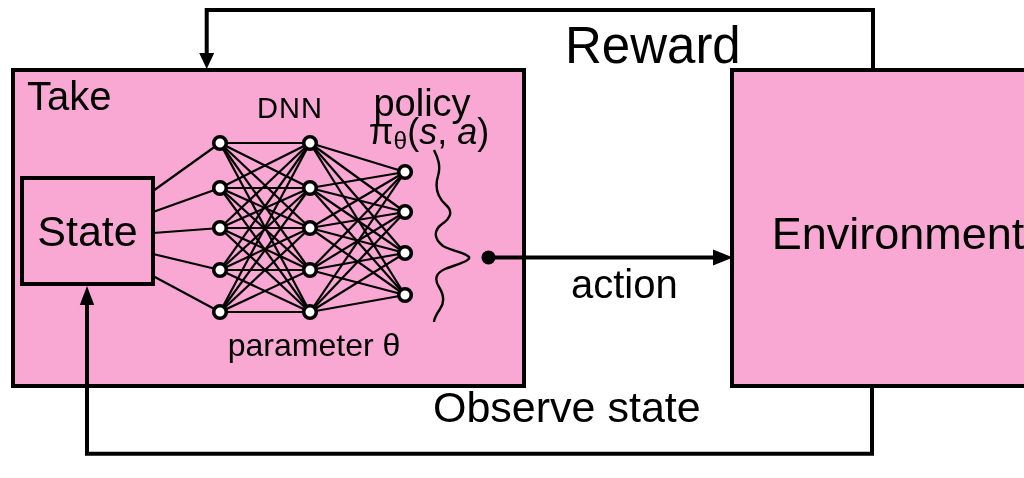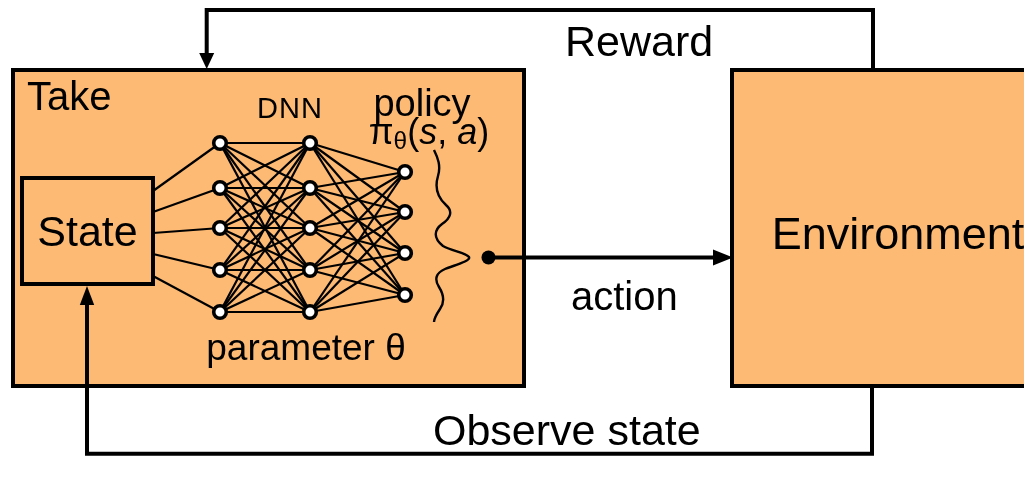--- a/index.html
+++ b/index.html
@@ -1,41 +1,41 @@
 <!DOCTYPE html>
 <html><head>
 <meta charset="utf-8">
 <style>
   html,body{margin:0;padding:0;background:#ffffff;}
   #stage{
     position:relative;width:1024px;height:478px;background:#ffffff;
     font-family:"Liberation Sans","DejaVu Sans",sans-serif;color:#000;
     overflow:hidden;
   }
-  .box{position:absolute;border:4px solid #000;background:#fdba74;box-sizing:border-box;z-index:1;}
+  .box{position:absolute;border:4px solid #000;background:#f9a8d4;box-sizing:border-box;z-index:1;}
   #svg-layer{position:absolute;left:0;top:0;z-index:2;pointer-events:none;}
   .lbl{position:absolute;z-index:3;line-height:1;white-space:nowrap;color:#000;}
   .ctr{text-align:center;}
   .flexbox{display:flex;align-items:center;justify-content:center;}
   #agent-box{left:11px;top:68px;width:515px;height:320px;}
   #state-box{left:20px;top:176px;width:135px;height:110px;z-index:1;}
   #env-box{left:730px;top:68px;width:336px;height:320px;padding-top:10px;}
   #agent-label{left:27px;top:76px;font-size:40px;}
   #state-label{font-size:43px;}
   #env-label{font-size:45px;}
-  #reward-label{left:565px;top:20px;font-size:43px;}
+  #reward-label{left:565px;top:20px;font-size:51px;}
   #take-label{left:570px;top:213px;font-size:40px;}
-  #action-label{left:571px;top:276px;font-size:40px;}
-  #observe-label{left:433px;top:409px;font-size:43px;}
+  #action-label{left:571px;top:264px;font-size:40px;}
+  #observe-label{left:433px;top:386px;font-size:43px;}
   #dnn-label{left:230px;top:94px;width:120px;font-size:29px;letter-spacing:1px;}
   #policy-label{left:352px;top:84px;width:140px;font-size:38px;}
   #policy-formula{left:349px;top:114px;width:160px;font-size:36px;}
   #policy-formula .sub{font-size:0.68em;vertical-align:-0.22em;}
   #policy-formula .it{font-style:italic;}
-  #param-label{left:206px;top:329px;width:200px;font-size:37px;}
+  #param-label{left:214px;top:329px;width:200px;font-size:32px;}
 </style>
 </head>
 <body>
 
 <div id="stage">
 
   <div class="box" id="agent-box"></div>
   <div class="box flexbox" id="state-box">
     <span class="lbl" id="state-label" style="position:static">State</span>
   </div>

